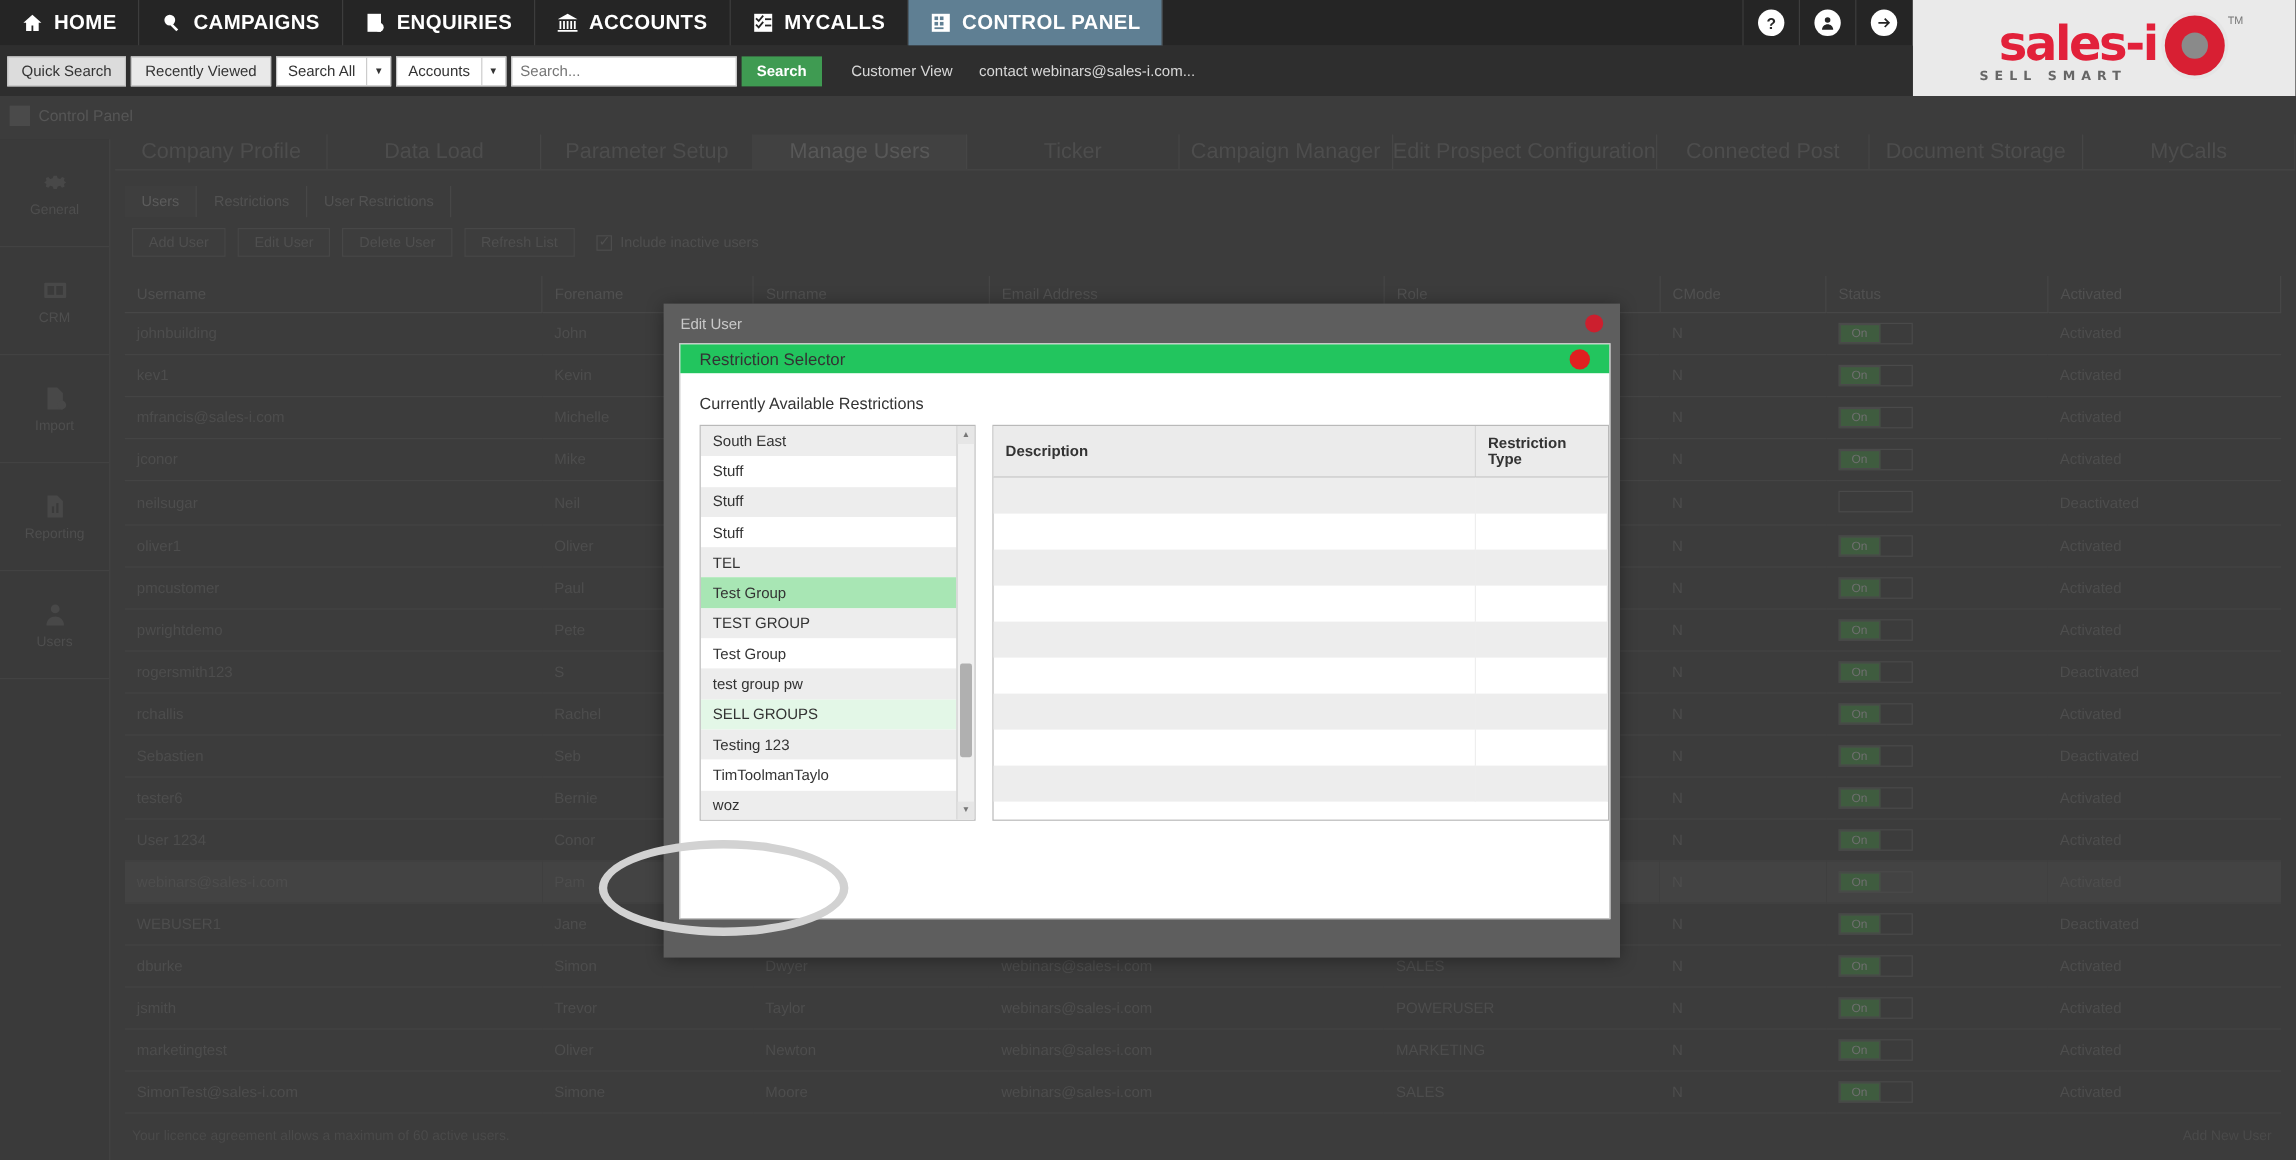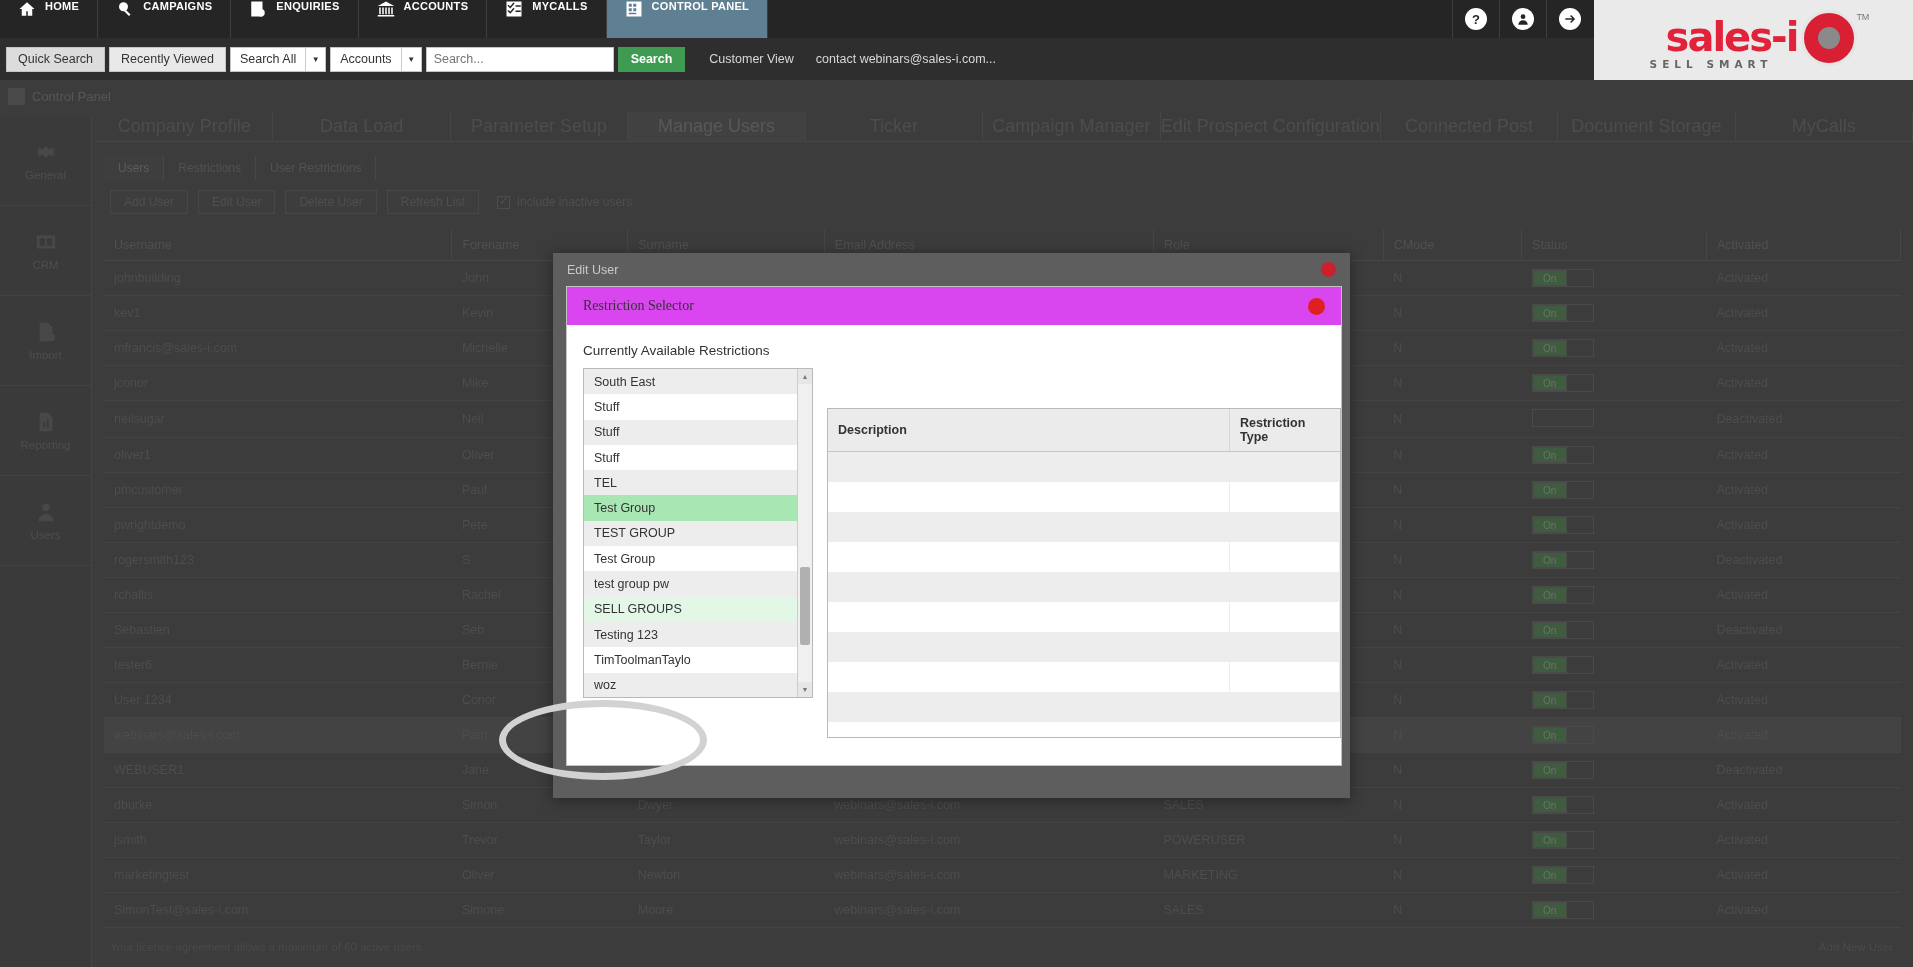--- a/index.html
+++ b/index.html
@@ -10,22 +10,22 @@
     overflow: hidden;
   }
   #root { position: relative; width: 1913px; height: 967px; }
 
   
   .topnav {
     position: absolute; top: 0; left: 0; width: 1594px; height: 38px;
     background: #252525; display: flex; align-items: stretch;
   }
   .navitem {
-    display: flex; gap: 9px;
-    padding: 0 18px; color: #fff; font-size: 11px; font-weight: bold;
+    display: flex; align-items: center; gap: 9px;
+    padding: 0 18px; color: #fff; font-size: 17px; font-weight: bold;
     letter-spacing: .3px; border-right: 1px solid #3d3d3d;
     white-space: nowrap;
   }
   .navitem.active { background: #5f7f93; }
   .navicon { display: inline-block; width: 18px; height: 18px; fill: #fff; }
 
   .navright {
     position: absolute; top: 0; left: 1452px; width: 142px; height: 38px;
     display: flex; align-items: center;
   }
@@ -168,23 +168,23 @@
   }
   .reddot { width: 15px; height: 15px; border-radius: 50%; background: #cc1f2e; }
   .reddot.big { width: 17px; height: 17px; background: #e02020; }
 
   
   .restsel {
     position: absolute; left: 566px; top: 286px; width: 776px; height: 480px;
     background: #fff; border: 1px solid #c2c2c2;
   }
   .rs-head {
-    height: 38px; background: #d946ef; display: flex; align-items: center;
+    height: 24px; background: #22c55e; display: flex; align-items: center;
     justify-content: space-between; padding: 0 16px;
-    font-size: 14px; color: #333; font-family: Liberation Serif, serif;
+    font-size: 14px; color: #333;
   }
   .rs-body { padding: 18px 0 0 16px; }
   .rs-label { font-size: 13.5px; color: #333; margin-bottom: 10px; }
   .rs-cols { display: flex; gap: 14px; }
 
   .listbox {
     width: 230px; height: 330px; border: 1px solid #b9b9b9; background: #fff;
     position: relative; overflow: hidden; display: flex;
   }
   .listinner { flex: 1; text-align: center; }
@@ -199,21 +199,21 @@
   .lscroll .arrowbox {
     height: 15px; background: #e6e6e6; display: flex; align-items: center;
     justify-content: center; font-size: 7px; color: #777;
   }
   .lscroll .arrowbox.bot { position: absolute; bottom: 0; left: 0; right: 0; }
   .lthumb {
     position: absolute; left: 2px; right: 2px; top: 198px; height: 78px;
     background: #b0b0b0; border-radius: 2px;
   }
 
-  .gridbox { flex: 1; border: 1px solid #b9b9b9; height: 330px; background: #fff; margin-top: 40px; }
+  .gridbox { flex: 1; border: 1px solid #b9b9b9; height: 330px; background: #fff; }
   .gridbox table { width: 100%; border-collapse: collapse; }
   .gridbox th {
     text-align: left; background: #ebebeb; font-size: 12.5px; font-weight: bold;
     color: #333; padding: 7px 10px; border-bottom: 1px solid #c6c6c6;
     border-right: 1px solid #d6d6d6;
   }
   .gridbox th:last-child { border-right: none; width: 110px; }
   .gridbox td {
     font-size: 12.5px; color: #333; padding: 6.5px 10px; height: 30px;
     border-right: 1px solid #eee;

